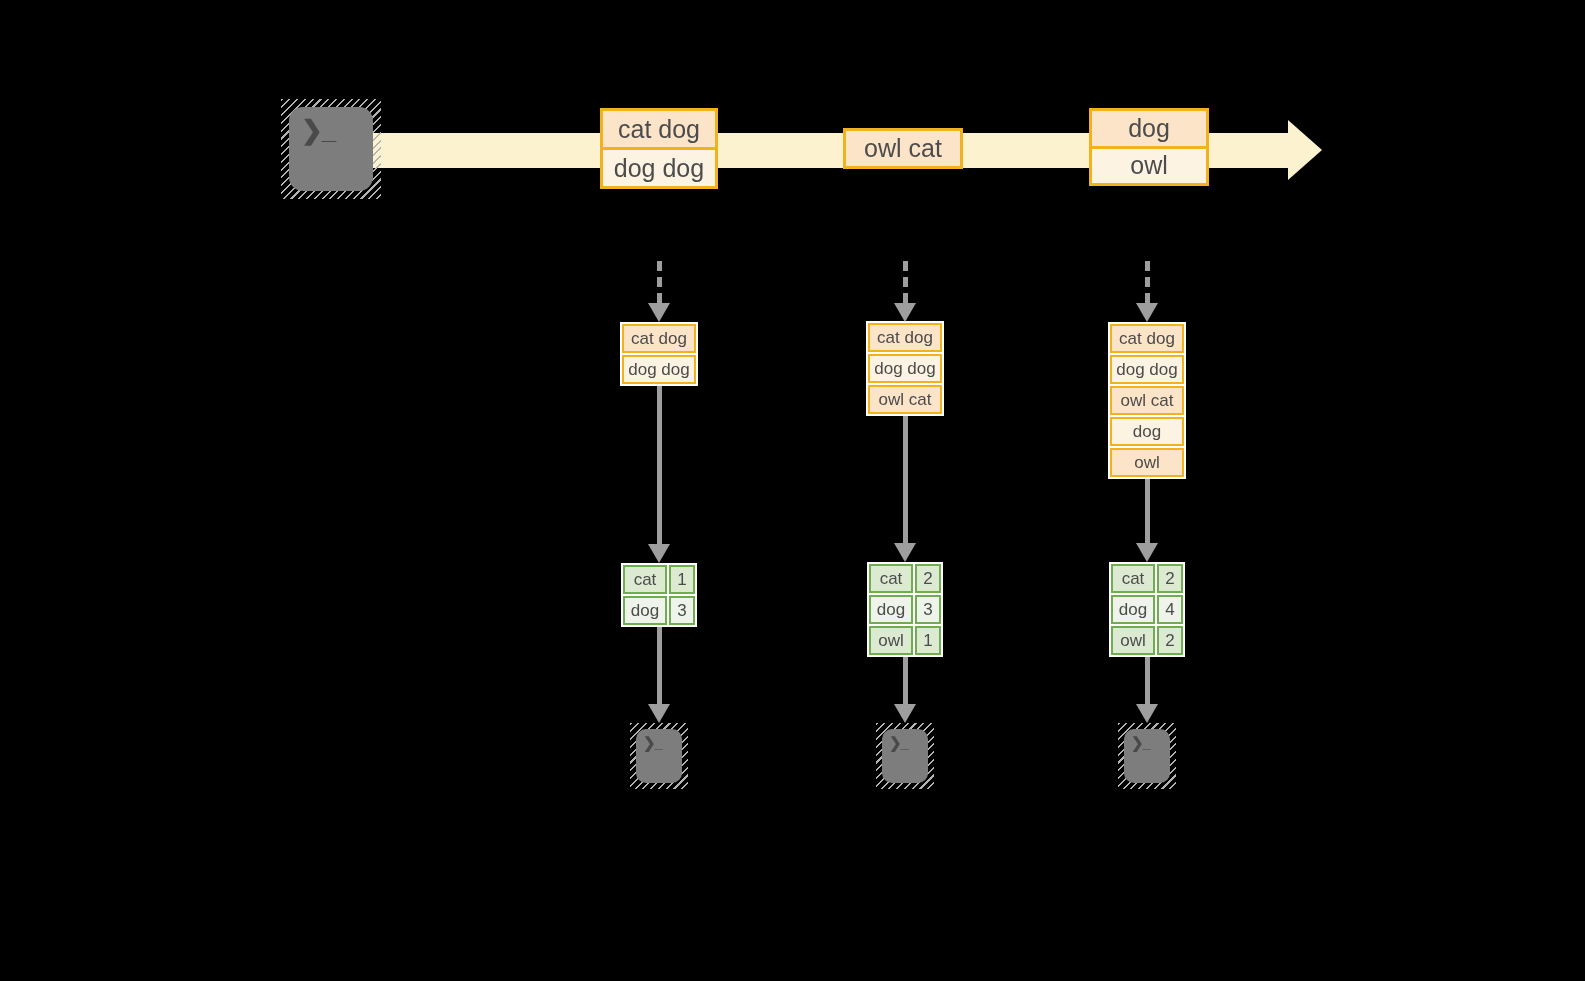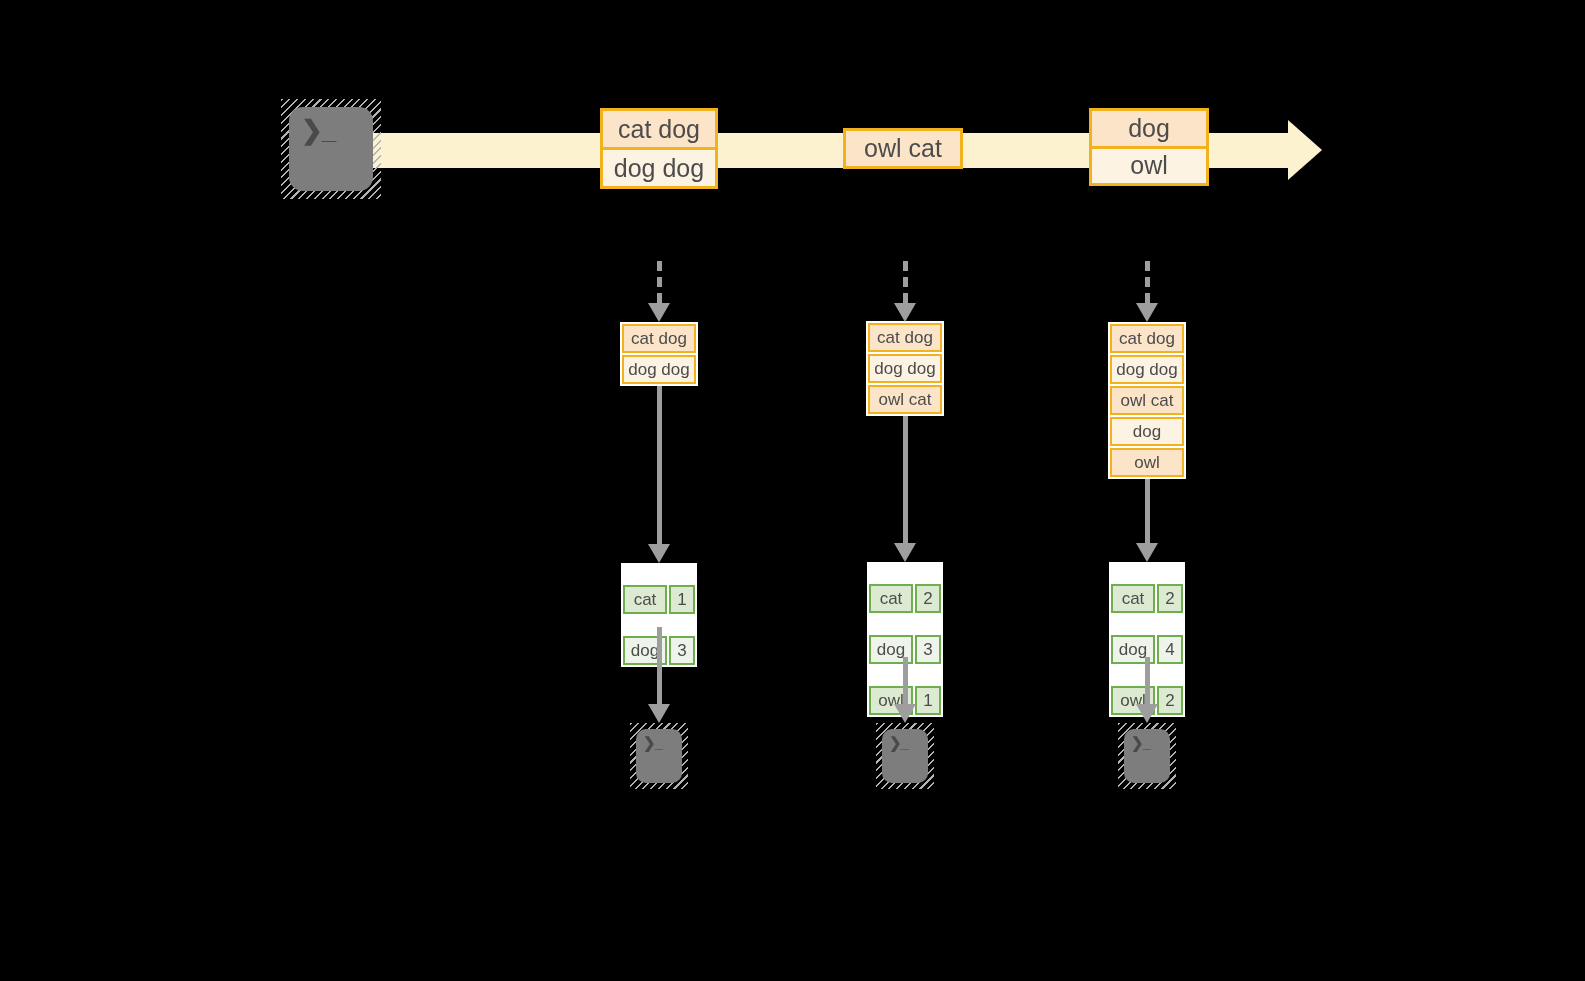--- a/index.html
+++ b/index.html
@@ -74,21 +74,20 @@
   
   .ctable{
     z-index:2;background:#fff;padding:2px;
     display:grid;grid-template-columns:44px 26px;gap:2px;
     box-sizing:border-box;width:76px;
     font-size:17px;text-align:center;
   }
   .ctable .cell{
     box-sizing:border-box;height:29px;line-height:25px;
     border:2px solid var(--table-border,#6fae4e);
-    margin-top:20px;
   }
   .g-a{background:var(--table-fill-dark,#dcead2);}
   .g-b{background:var(--table-fill-light,#eef4ea);}
 
   
   .vline{width:0;z-index:3;}
   .vline.solid{border-left:5px solid var(--arrow,#9e9e9e);}
   .vline.dashed{border-left:5px dashed var(--arrow,#9e9e9e);}
   .vhead{
     width:0;height:0;z-index:3;

